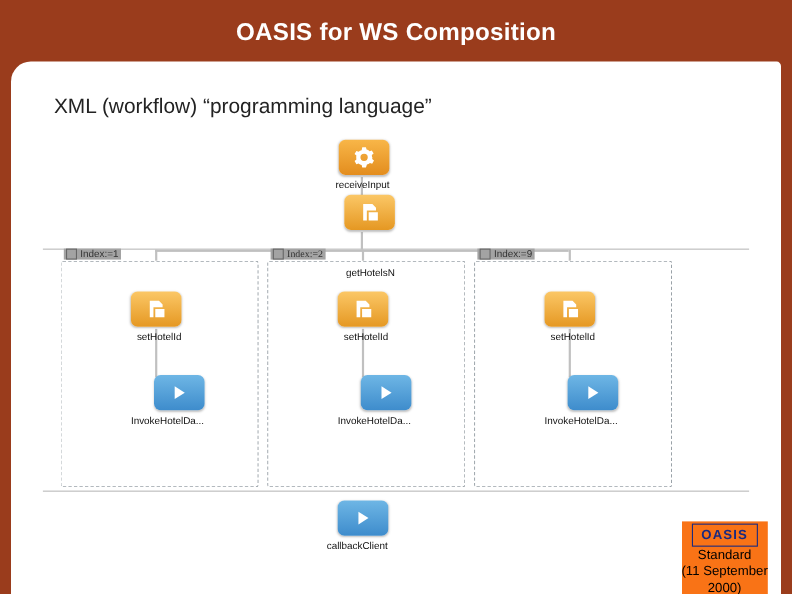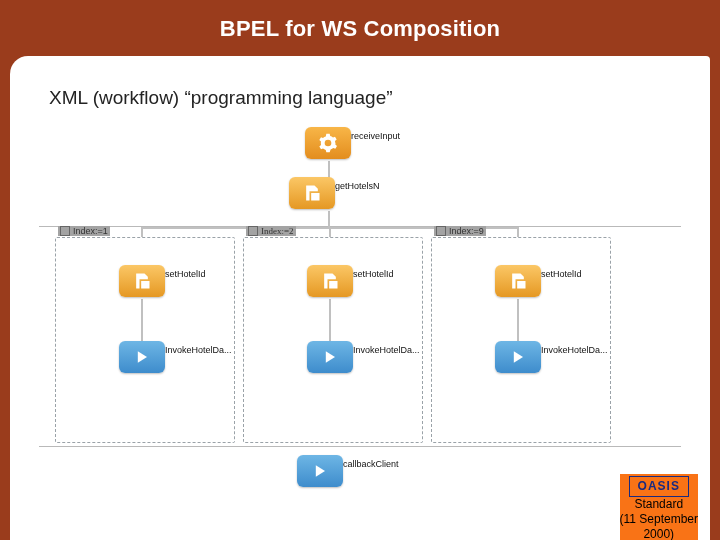--- a/index.html
+++ b/index.html
@@ -4,21 +4,21 @@
 <style>
   html,body{margin:0;padding:0;width:720px;height:540px;background:#9a3c1c;font-family:Verdana,Tahoma,Arial,sans-serif;overflow:hidden}
   .title-band{width:100%;background:#9a3c1c;text-align:center;padding:16px 0 8px;color:#fff}
   .title{font-weight:700;font-size:22px;letter-spacing:.2px}
   .panel{background:#fff;margin:6px 10px 0;min-height:460px;position:relative;border-top-left-radius:18px;border-top-right-radius:4px;padding:15px}
   .subtitle{color:#232323;font-size:19px;padding:16px 0 8px 24px}
   .editor{background:#fff;margin:4px 8px 0;height:380px;position:relative;overflow:hidden}
   .band-sep{position:absolute;left:6px;right:6px;top:105px;border-top:1px solid #b9b9b9}
   .band-sep2{position:absolute;left:6px;right:6px;top:325px;border-top:1px solid #b9b9b9}
 
-  .node{position:absolute;display:flex;flex-direction:row;align-items:flex-start;font-size:9px;color:#111}
+  .node{position:absolute;display:flex;flex-direction:column;align-items:flex-end;font-size:9px;color:#111}
   .node .pict{width:46px;height:32px;border-radius:6px;display:flex;align-items:center;justify-content:center;box-shadow:0 1px 2px rgba(0,0,0,.25);position:relative}
   .node .lbl{margin-top:4px;text-align:center;white-space:nowrap}
 
   .receive .pict{background:linear-gradient(#f8b648,#e38d1e)}
   .assign  .pict{background:linear-gradient(#fbc766,#e59823)}
   .invoke  .pict{background:linear-gradient(#6eb6e5,#3e8ccc)}
 
   .receive .pict svg, .assign .pict svg, .invoke .pict svg{width:20px;height:20px;fill:#fff}
 
   .conn{position:absolute;width:2px;background:#c0c0c0}
@@ -28,21 +28,21 @@
   .lane-head{position:absolute;top:-12px;left:2px;background:#a3a3a3;font-size:9px;color:#333;padding:0 2px;display:flex;align-items:flex-end;gap:3px}
   .lane-head .box{width:8px;height:8px;border:1px solid #666;display:inline-block}
 
   .oasis-block{position:absolute;right:12px;bottom:4px;background:#f97316;text-align:center;font-size:12px;line-height:1.25;padding:2px 0 0}
   .oasis-label{font-weight:800;color:#1a2a80;border:1px solid #1a2a80;padding:2px 8px;letter-spacing:1px;display:inline-block}
 </style>
 </head>
 <body>
 
 <div class="title-band">
-  <div class="title">BPEL for WS Composition</div>
+  <div class="title">OASIS for WS Composition</div>
 </div>
 
 <div class="panel">
   <div class="subtitle">XML (workflow) “programming language”</div>
 
   <div class="editor">
     <div class="band-sep"></div>
     <div class="band-sep2"></div>
 
     <div class="conn" style="left:295px;top:40px;height:18px"></div>
@@ -78,21 +78,21 @@
       </div>
     <div id="nodes-host">
         <div class="node receive" style="left: 272px; top: 6px;">
           <div class="pict">
             <svg>
               <use href="#gear"></use>
             </svg>
           </div>
           <div class="lbl">receiveInput</div>
         </div>
-        <div class="node assign" style="left: 256px; top: 56px;">
+        <div class="node assign" style="left: 280px; top: 56px; gap: 30px;">
           <div class="pict">
             <svg>
               <use href="#sheets"></use>
             </svg>
           </div>
           <div class="lbl">getHotelsN</div>
         </div>
         <div class="node assign" style="left: 86px; top: 144px;">
           <div class="pict">
             <svg>

